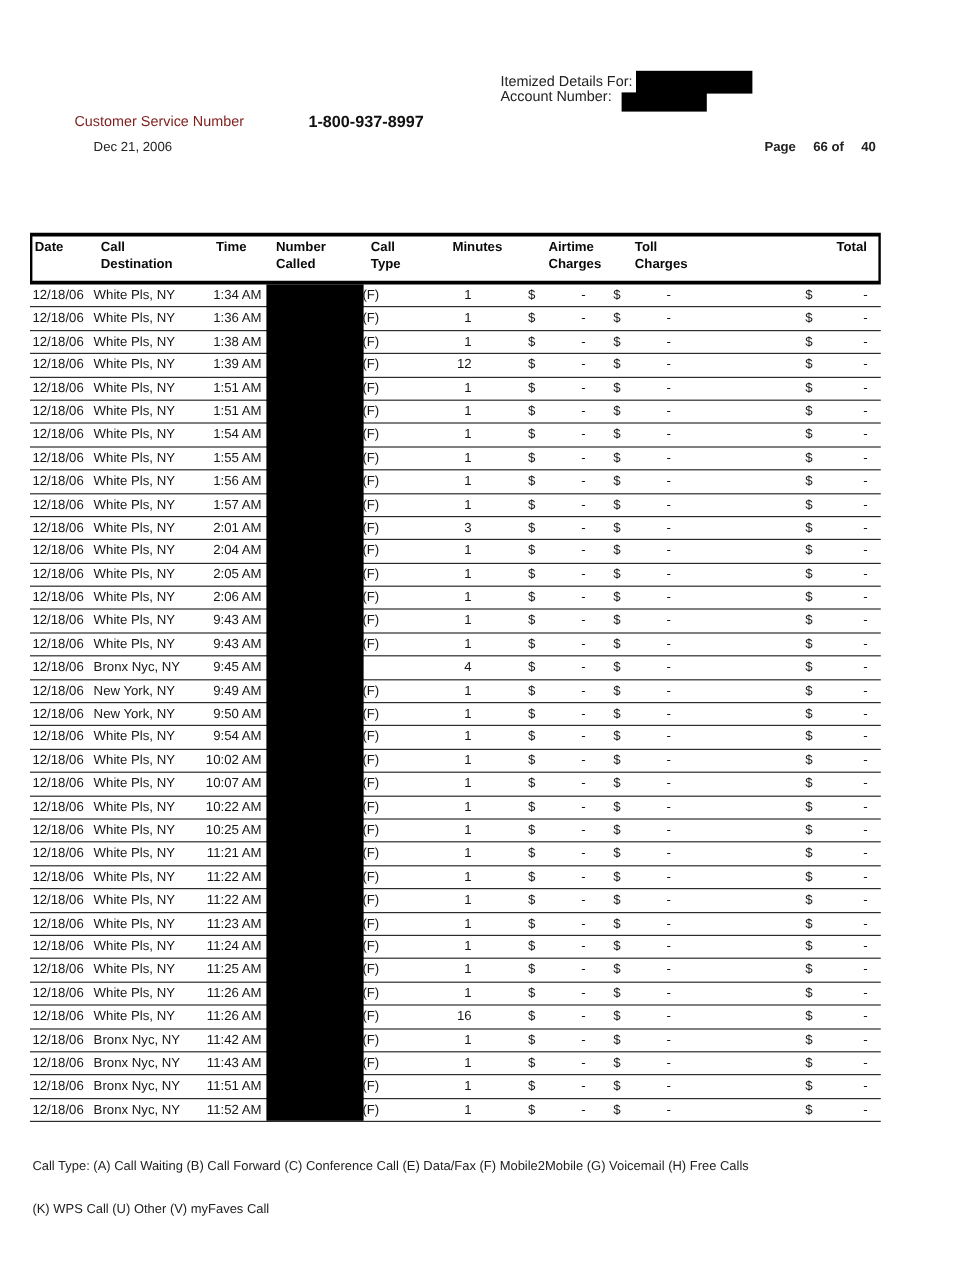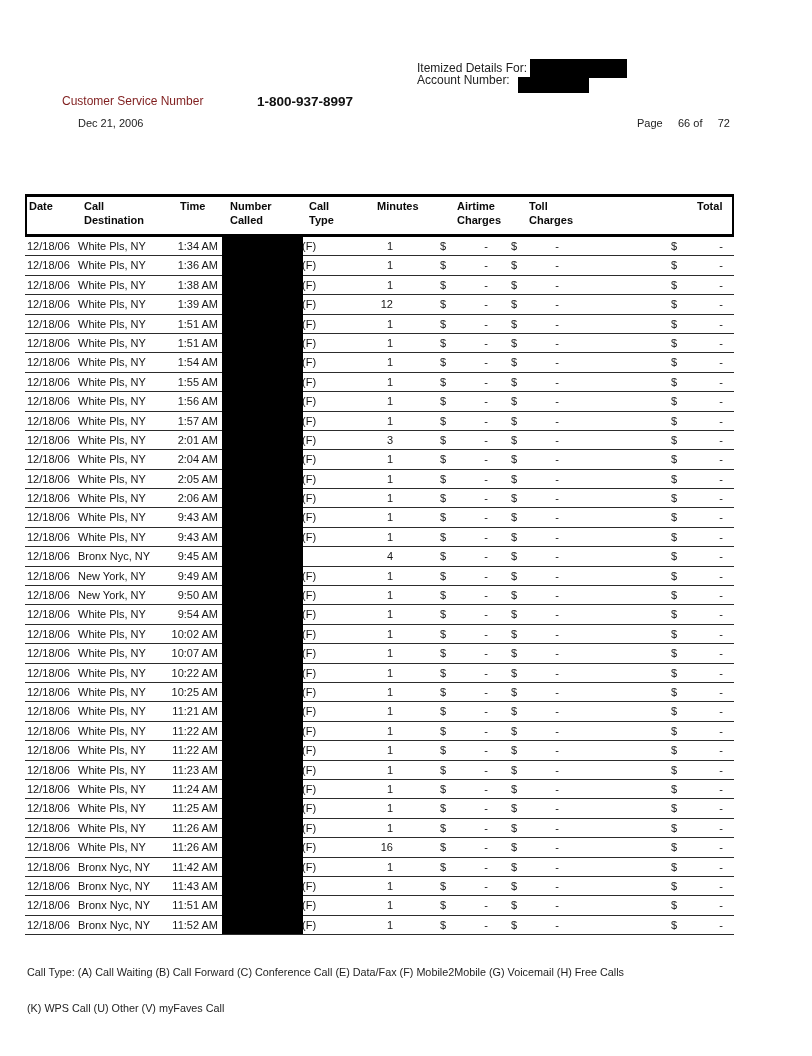--- a/index.html
+++ b/index.html
@@ -9,21 +9,21 @@
   }
   .abs{position:absolute;}
   
   .hdr-label{font-size:12px;color:#222;}
   .redact{background:#000;position:absolute;}
   
   .cs-label{font-weight:normal;font-size:12px;color:#7f1d1d;}
   .cs-number{font-weight:bold;font-size:13.5px;color:#111;}
   .date-line{font-size:11px;color:#222;margin-left:16px;}
   .page-line{font-size:11px;color:#222;display:flex;}
-  .page-line span{display:inline-block;}
+  .page-line span{display:inline-block;font-weight:bold;}
   
   .bill-table{position:absolute;left:25px;top:194px;width:709px;}
   .head-box{border:2px solid #000;border-top-width:3px;border-bottom-width:3px;background:#fff;}
   .title-bar{border-bottom:3px solid #000;height:22px;line-height:22px;padding-left:8px;
     font-style:italic;font-weight:bold;font-size:14.5px;color:#0a0a0a;letter-spacing:.2px;white-space:nowrap;}
   .header-row{position:relative;height:37px;font-weight:bold;font-size:11px;color:#0a0a0a;}
   .hcell{position:absolute;top:3px;line-height:13.5px;white-space:pre-line;}
   .h-date{left:2px;}  .h-dest{left:57px;}  .h-time{left:153px;}
   .h-number{left:203px;}  .h-type{left:282px;}  .h-min{left:350px;}
   .h-air{left:430px;}  .h-toll{left:502px;}  .h-total{left:670px;}
@@ -53,21 +53,21 @@
 <div class="abs hdr-label" style="left:417px;top:73px;">Account Number:</div>
 <div class="redact" style="left:518px;top:77px;width:71px;height:16px;"></div>
 
 <div class="abs cs-label" style="left:62px;top:94px;">Customer Service Number</div>
 <div class="abs cs-number" style="left:257px;top:94px;">1-800-937-8997</div>
 <div class="abs date-line" style="left:62px;top:117px;">Dec 21, 2006</div>
 
 <div class="abs page-line" style="left:637px;top:117px;width:93px;justify-content:space-between;">
   <span>Page</span>
   <span>66 of</span>
-  <span>72</span>
+  <span>40</span>
 </div>
 
 <div class="bill-table">
   <div class="head-box">
     <div class="header-row">
       <div class="hcell h-date"><span>Date</span></div>
       <div class="hcell h-dest"><span>Call</span><br><span>Destination</span></div>
       <div class="hcell h-time"><span>Time</span></div>
       <div class="hcell h-number"><span>Number</span><br><span>Called</span></div>
       <div class="hcell h-type"><span>Call</span><br><span>Type</span></div>

